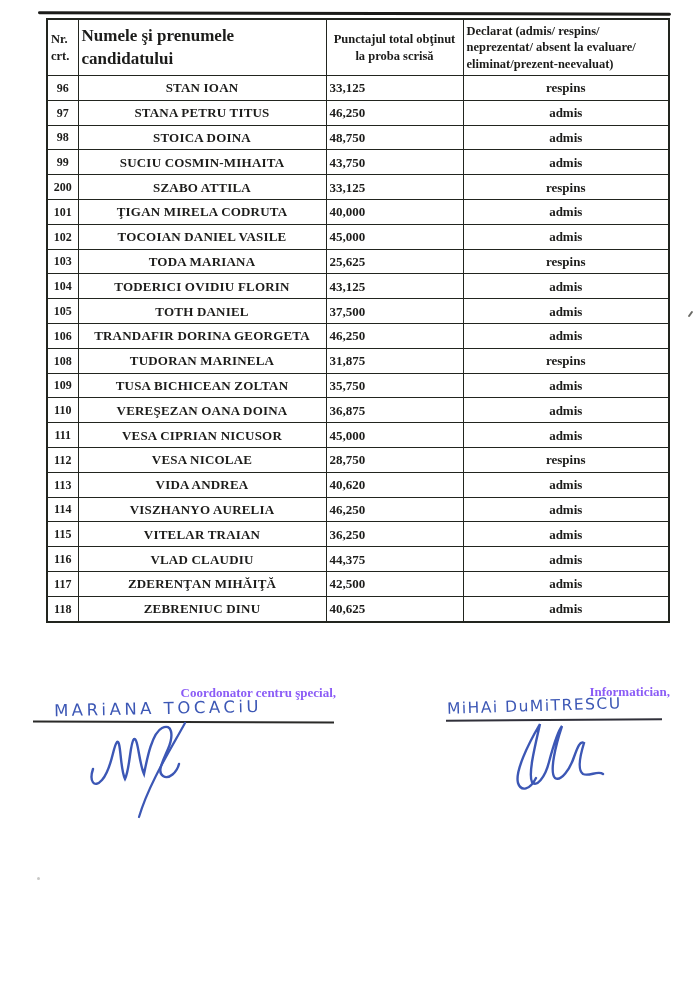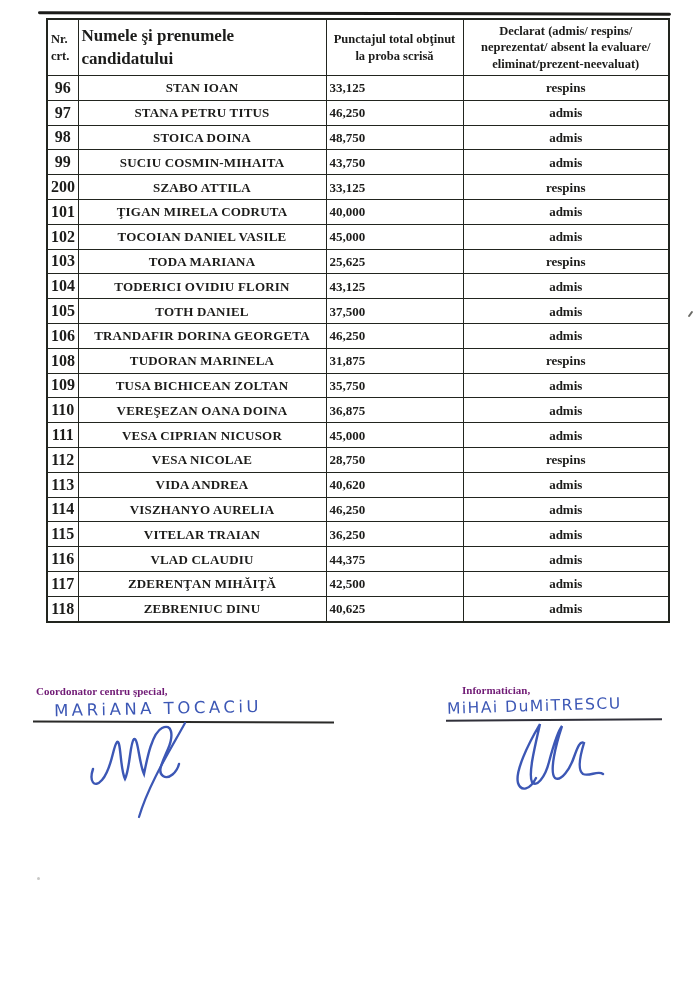--- a/index.html
+++ b/index.html
@@ -37,31 +37,31 @@
     border:1.8px solid #22251f;
     font-weight:bold;
     padding:0 3px;
     overflow:hidden;
   }
   col.c1{width:31px;} col.c2{width:248px;} col.c3{width:137px;} col.c4{width:206px;}
   thead th{height:55px;font-size:12.5px;line-height:1.3;vertical-align:middle;}
   th.h-nr{text-align:left;padding-left:2px;font-size:12.5px;}
   th.h-name{text-align:left;padding-left:4px;font-size:17px;}
   th.h-score{text-align:center;padding:0 13px;}
-  th.h-status{text-align:center;padding:0 4px;border-radius:16px;}
+  th.h-status{text-align:left;padding:0 4px;border-radius:16px;}
   tbody td{height:23.8px;font-size:13px;line-height:1;}
-  td.c-nr{text-align:center;font-size:16px;padding:0 1px;margin-left:48px;}
+  td.c-nr{text-align:center;font-size:12px;padding:0 1px;margin-left:48px;}
   td.c-name{text-align:center;padding-left:5px;letter-spacing:0.2px;}
   td.c-score{}
   td.c-status{text-align:center;}
 
   
   .sig-title{
-    position:absolute;font-weight:bold;font-size:11px;color:#701a75;
-    text-align:left;
+    position:absolute;font-weight:bold;font-size:13px;color:#8b5cf6;
+    text-align:right;
   }
   .sig-title.left{left:36px;top:685px;width:300px;}
   .sig-title.right{left:462px;top:684px;width:208px;}
   .handwriting{
     position:absolute;
     font-family:"DejaVu Sans", sans-serif;
     color:#3c57b5;white-space:nowrap;
   }
   .hw-name-left{
     left:54px;top:699px;font-size:16.5px;letter-spacing:3.5px;

